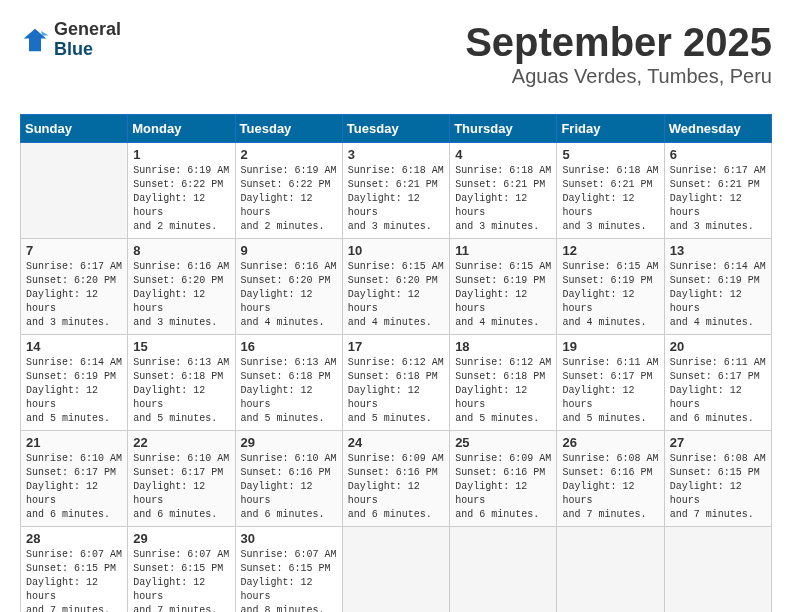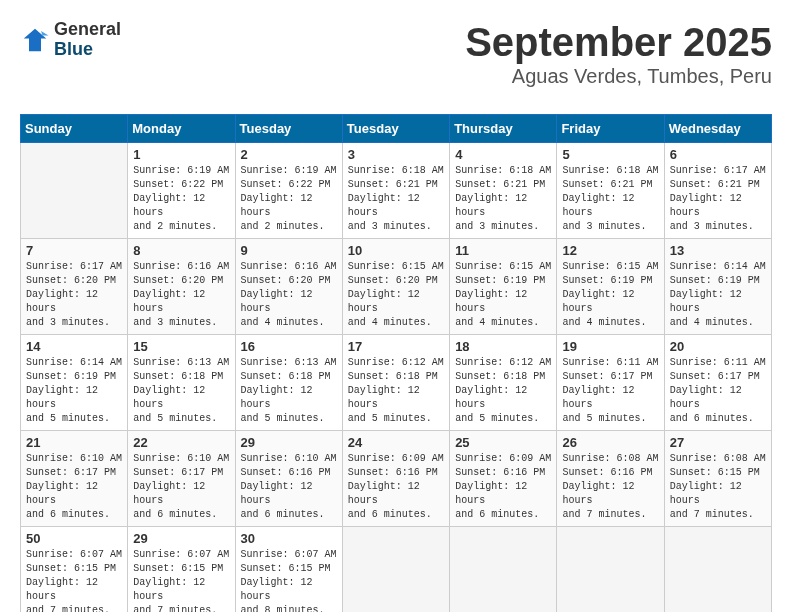--- a/index.html
+++ b/index.html
@@ -313,21 +313,21 @@
         <td>
           <span class="day-num">27</span>
           <div class="day-info" style="white-space: pre-line;">Sunrise: 6:08 AM
 Sunset: 6:15 PM
 Daylight: 12 hours
 and 7 minutes.</div>
         </td>
       </tr>
       <tr>
         <td>
-          <span class="day-num">50</span>
+          <span class="day-num">28</span>
           <div class="day-info" style="white-space: pre-line;">Sunrise: 6:07 AM
 Sunset: 6:15 PM
 Daylight: 12 hours
 and 7 minutes.</div>
         </td>
         <td>
           <span class="day-num">29</span>
           <div class="day-info" style="white-space: pre-line;">Sunrise: 6:07 AM
 Sunset: 6:15 PM
 Daylight: 12 hours

